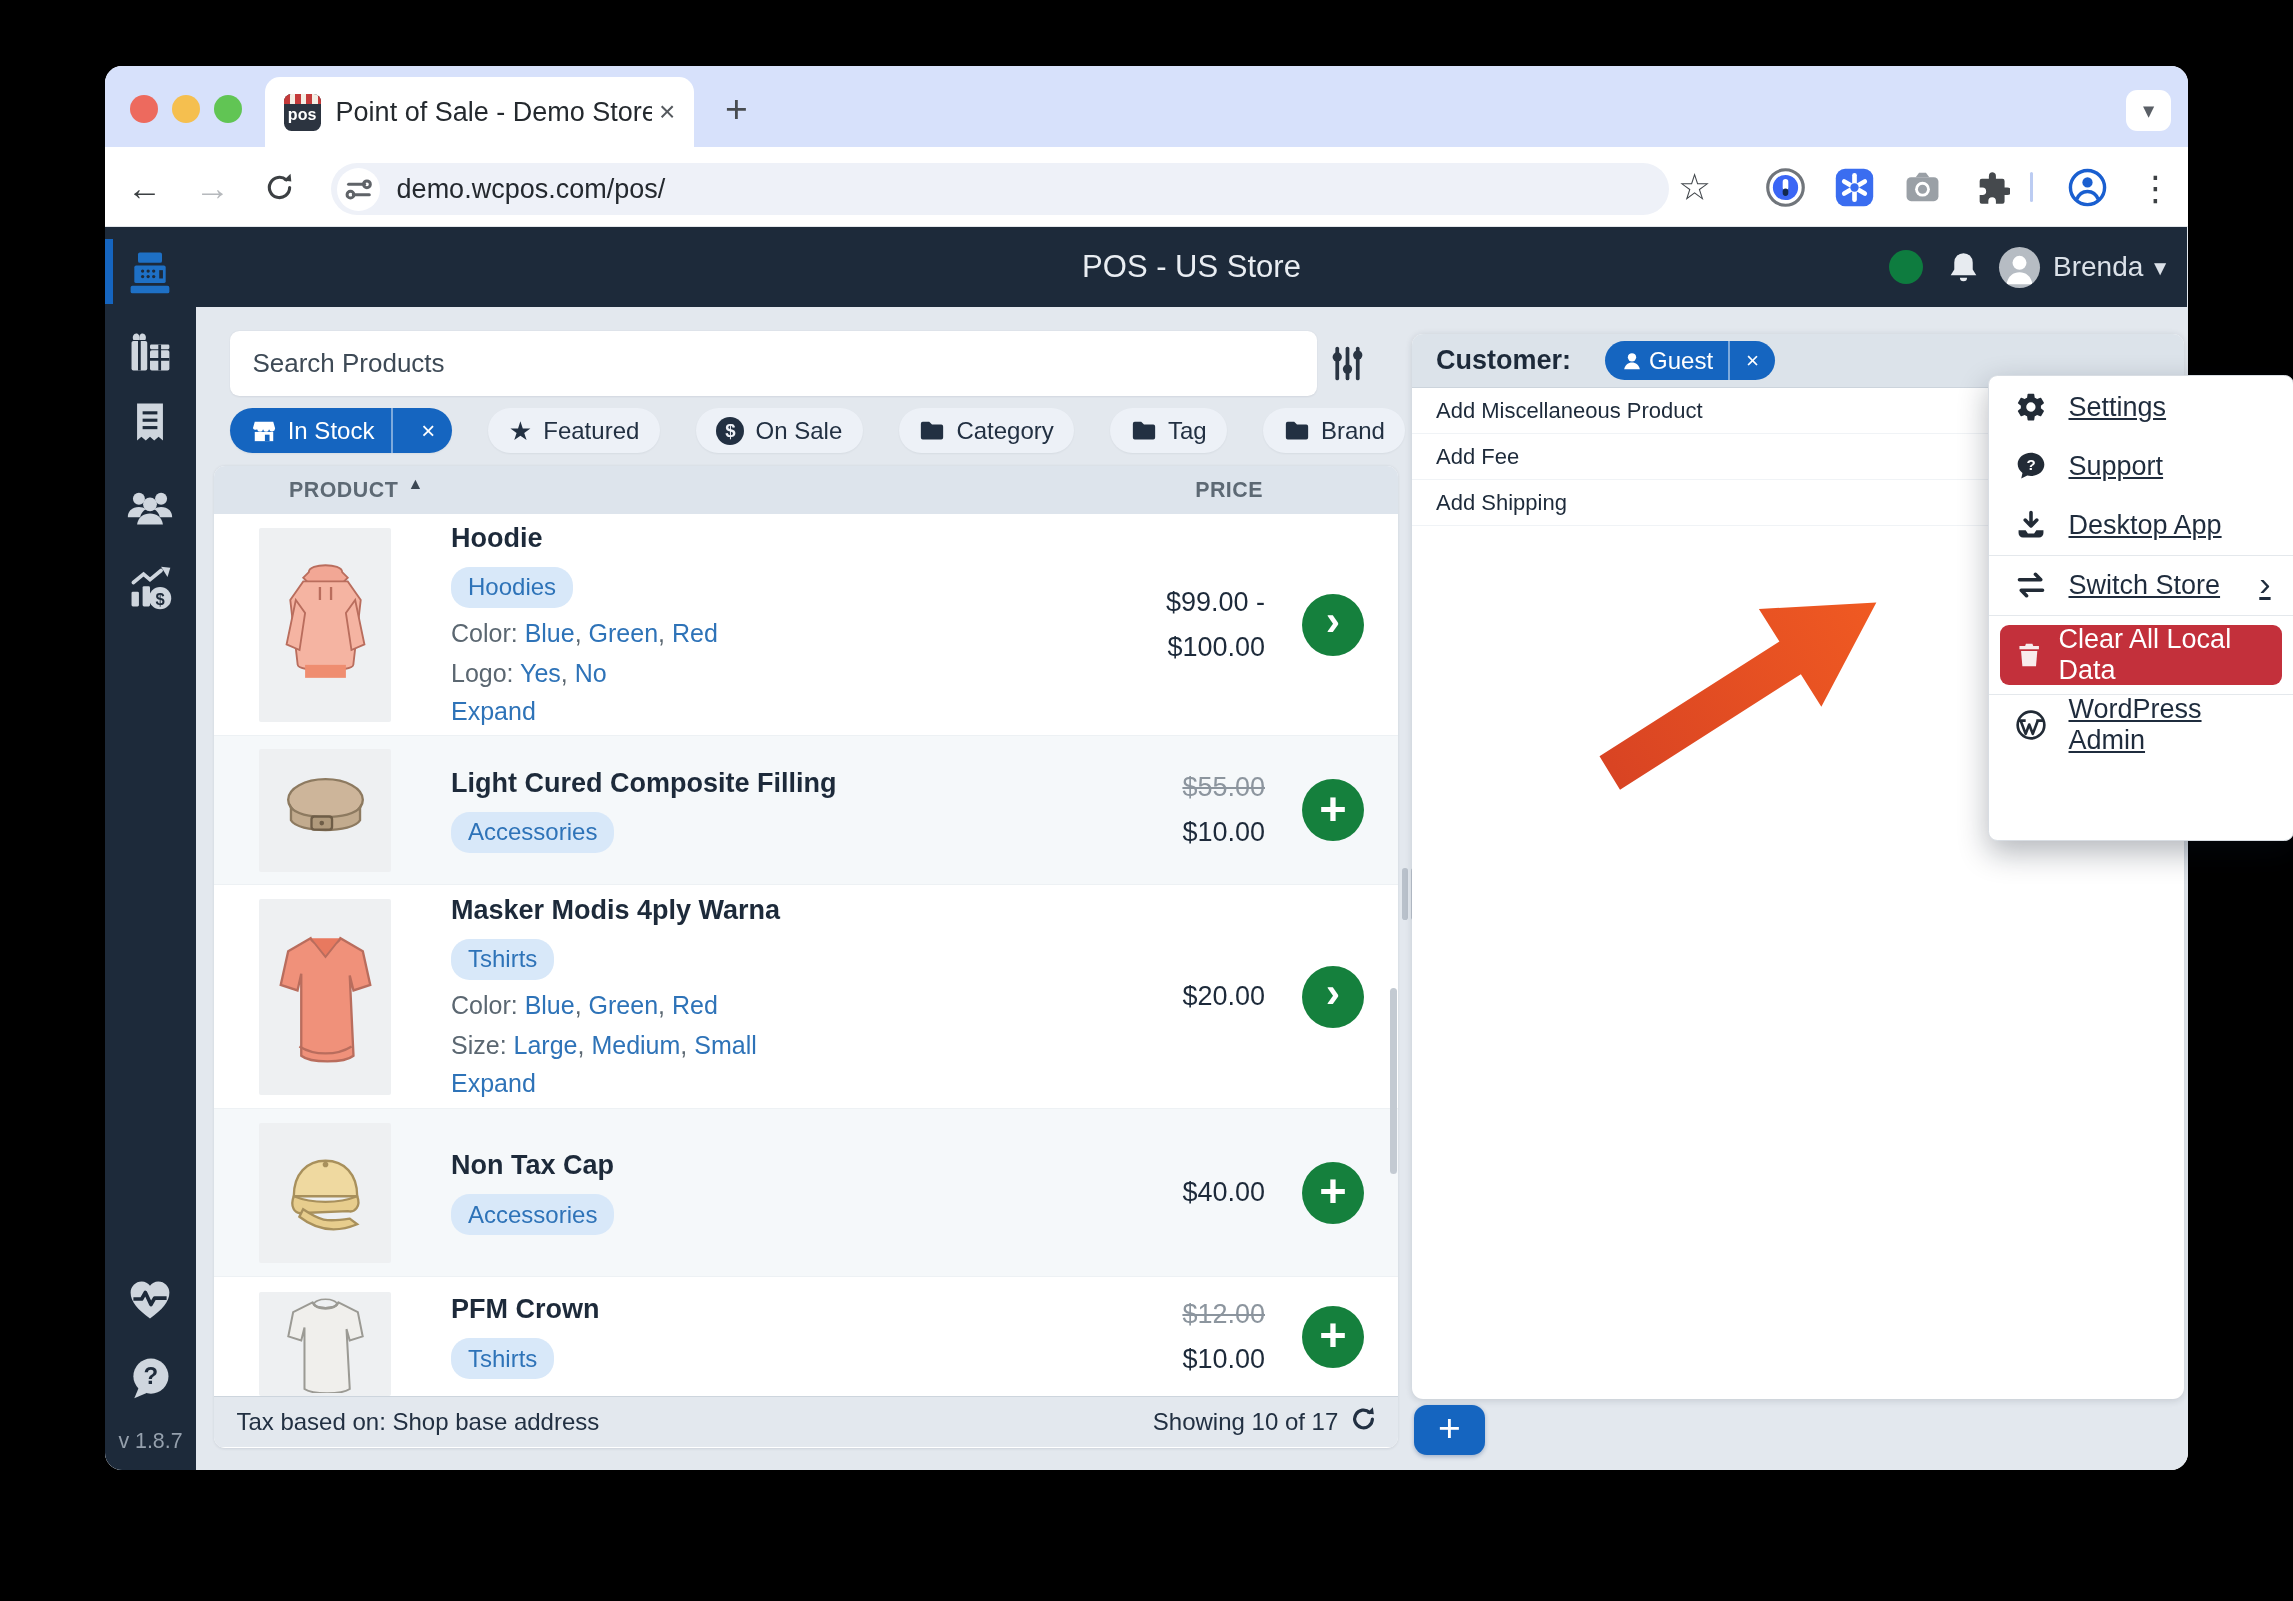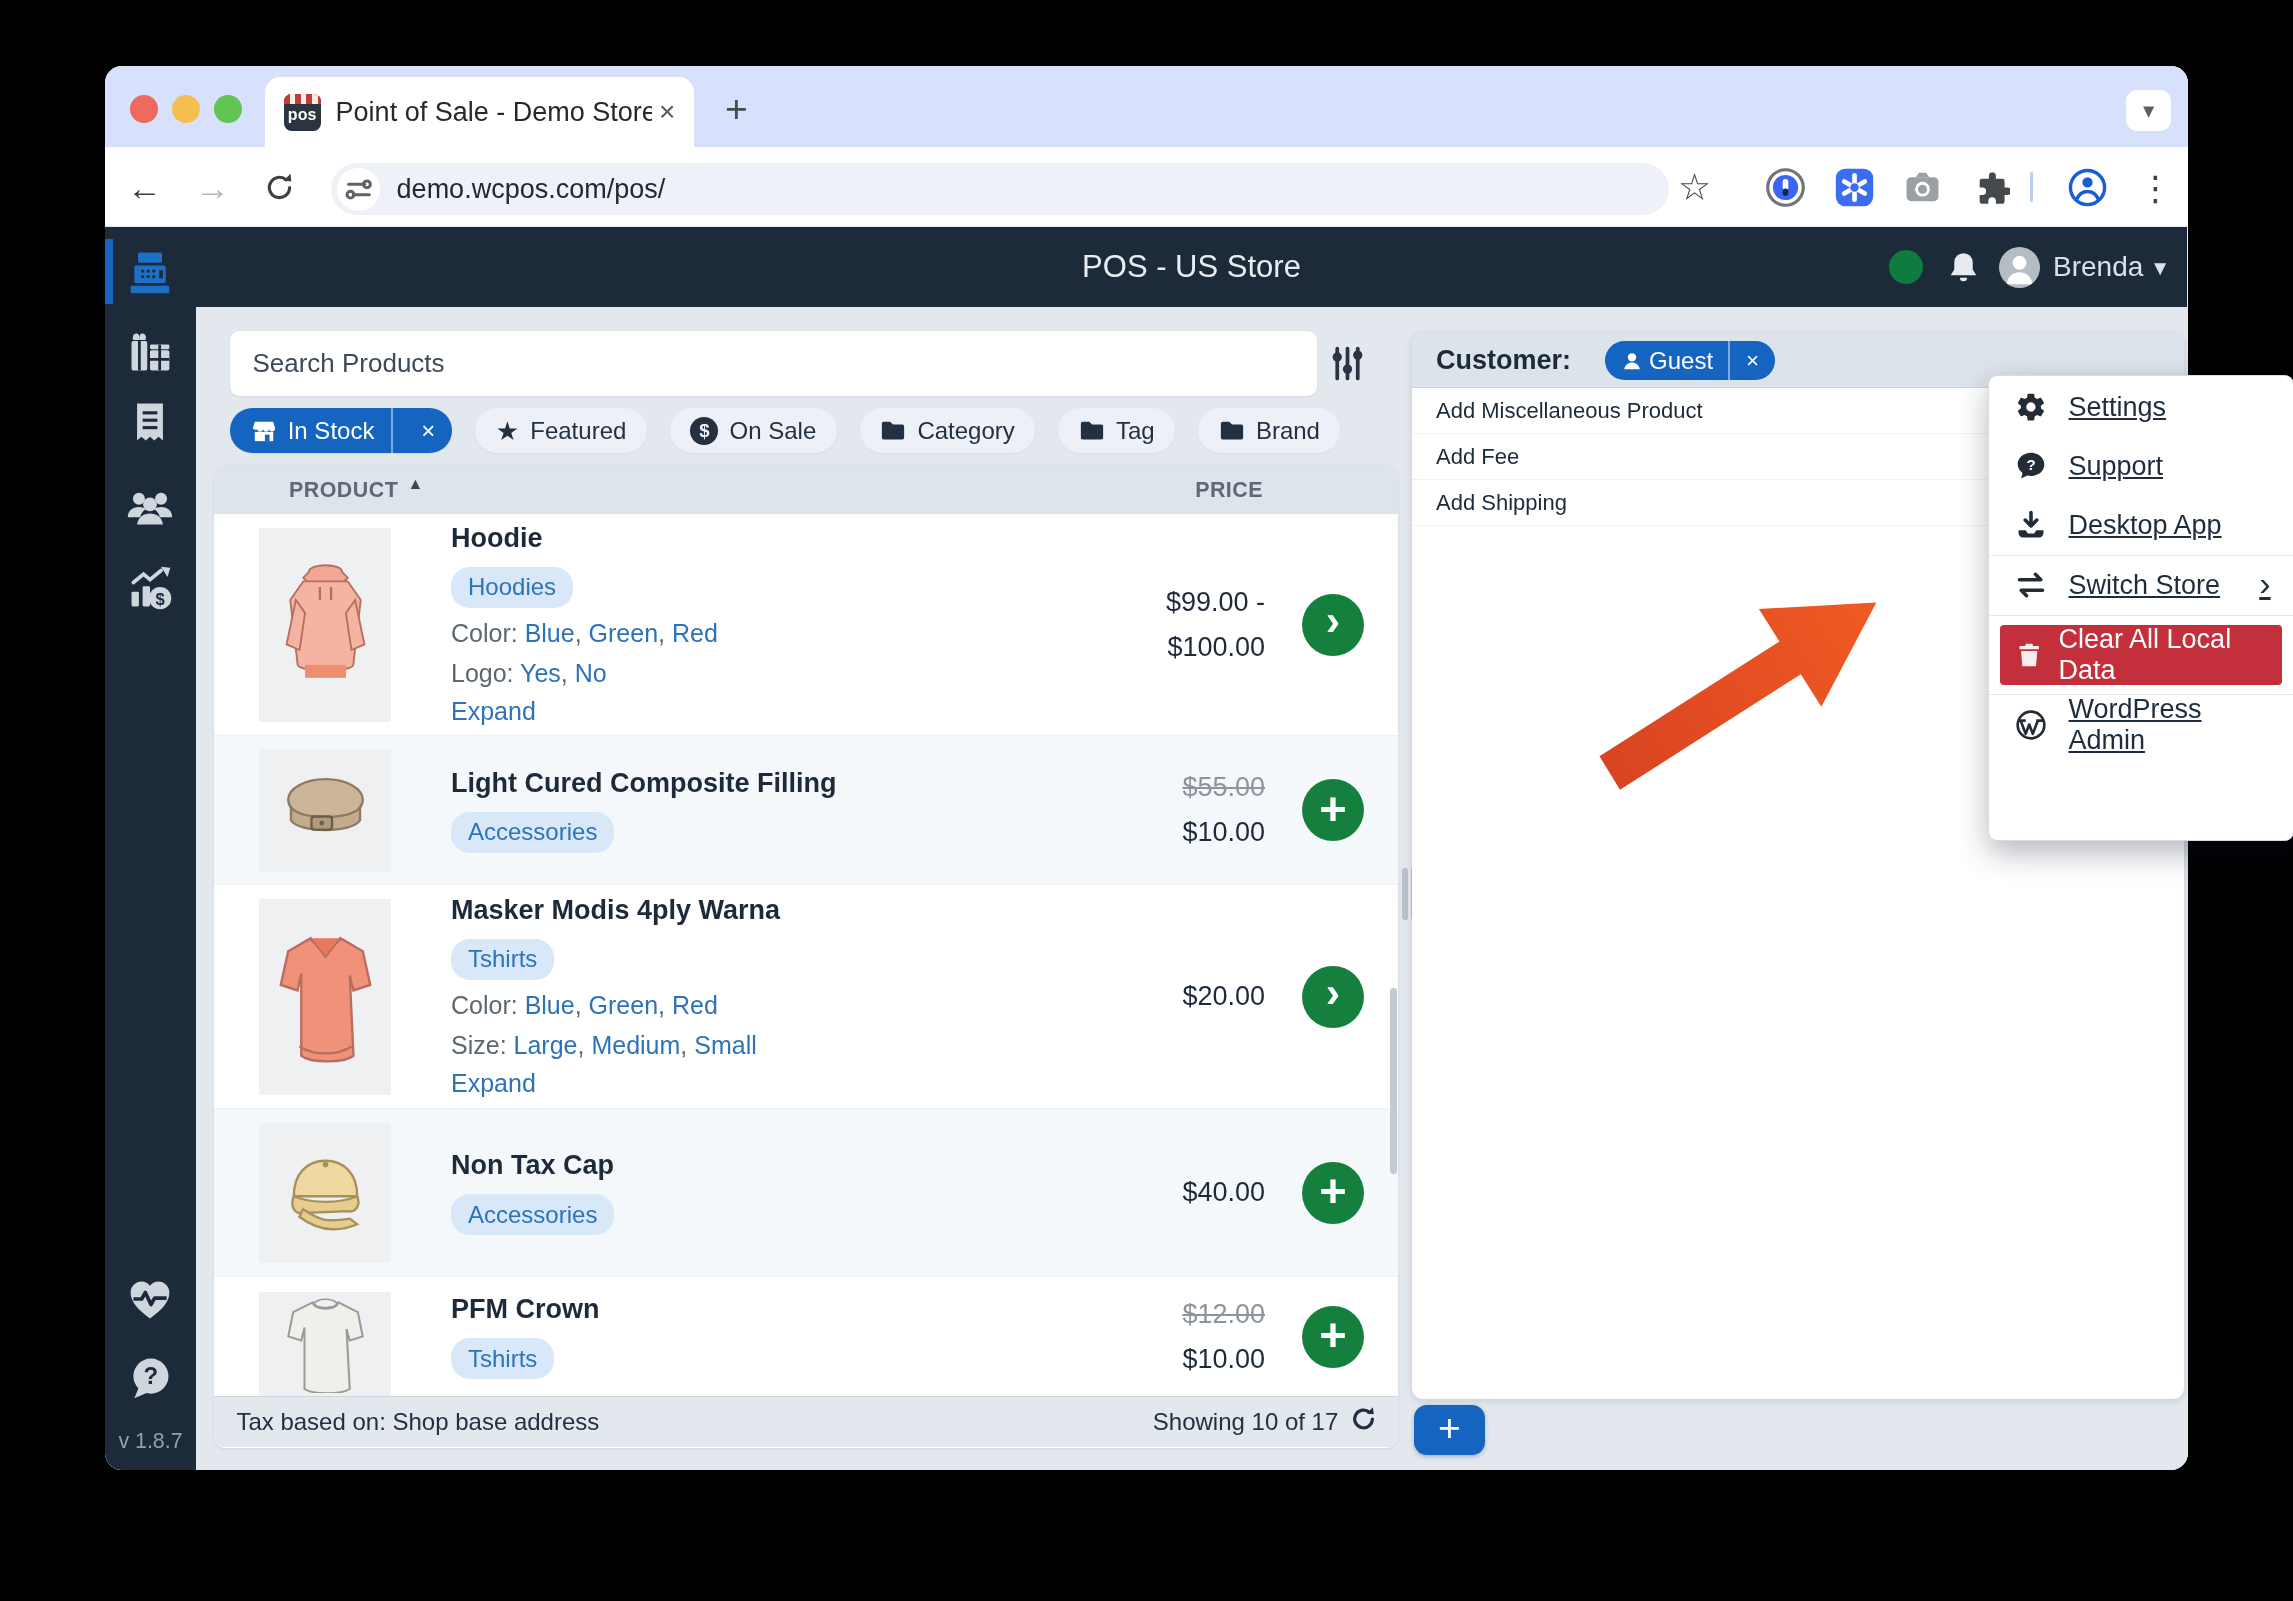--- a/index.html
+++ b/index.html
@@ -54,21 +54,21 @@
   .uname { position:absolute; left:1857px; top:0; height:76px; line-height:80px; color:#dbe1e8; font-size:28px; }
   .ucaret { position:absolute; left:1954px; top:0; height:80px; line-height:82px; color:#dbe1e8; font-size:20.5px; }
 
   
   .searchbox { position:absolute; left:125px; top:265px; width:1087px; height:65px; border-radius:9.3px;
                border:none; background:#fff; font-size:26px; color:#2b3644; padding:0 22.4px;
                box-shadow:0 0.9px 1.9px rgba(20,30,45,.08); font-family:inherit; }
   .searchbox::placeholder { color:#3e4a56; opacity:1; }
   .filterbtn { position:absolute; left:1219px; top:274px; width:47px; height:47px; display:flex;
                align-items:center; justify-content:center; }
-  .chips { position:absolute; left:125px; top:342px; height:45px; display:flex; gap:23px; }
+  .chips { position:absolute; left:125px; top:342px; height:45px; display:flex; gap:36px; }
   .chip { height:45px; border-radius:22.4px; background:#edf1f7; color:#223042; font-size:24px; font-weight:500;
           display:flex; align-items:center; padding:0 20.5px; gap:11.2px; box-shadow:0 0.9px 1.9px rgba(20,30,45,.06); }
   .chip.active { background:#1565c0; color:#fff; padding-right:0; }
   .chipdiv { width:1.9px; height:45px; background:rgba(255,255,255,.45); margin-left:5.6px; }
   .chipx { width:48px; text-align:center; font-size:24px; color:#fff; }
   .cdollar { width:28px; height:28px; border-radius:50%; background:#223042; color:#edf1f7; font-size:18.6px;
              font-weight:bold; display:flex; align-items:center; justify-content:center; }
   .cstar { font-size:26px; color:#223042; line-height:1; }
 
   
@@ -125,21 +125,21 @@
 
   
   .menu { position:absolute; left:1988px; top:375px; width:306px; height:466px; background:#fff;
           border:0.9px solid #d8dde3; border-radius:9.3px; box-shadow:0 11.2px 30px rgba(10,20,35,.3);
           z-index:30; padding-top:1.9px; }
   .mi { height:59px; display:flex; align-items:center; padding:0 22.4px 0 24px; font-size:27px; color:#1f2c3d;text-decoration:underline; }
   .mi .micon { width:35px; flex:none; display:flex; align-items:center; justify-content:center; }
   .mi .mlabel { margin-left:20.5px; flex:1; }
   .mi .mchev { font-size:34px; color:#1f2c3d; margin-top:-3.7px; }
   .mdiv { height:0.9px; background:#e4e8ec; }
-  .mclear { margin:9.3px 11.2px; height:60px; border-radius:4px; background:#c3303b; display:flex;
+  .mclear { margin:9.3px 11.2px; height:60px; border-radius:9px; background:#c3303b; display:flex;
             align-items:center; padding:0 17px; }
   .mclear .mlabel { color:#fff; font-size:27px; margin-left:17px; }
   .mi.logout, .mi.logout .mlabel { color:#c3303b; }
 
   .arrowsvg { position:absolute; left:0; top:0; width:2293px; height:1602px; z-index:40; pointer-events:none; }
 </style>
 </head>
 <body>
 
 <div class="stage">

